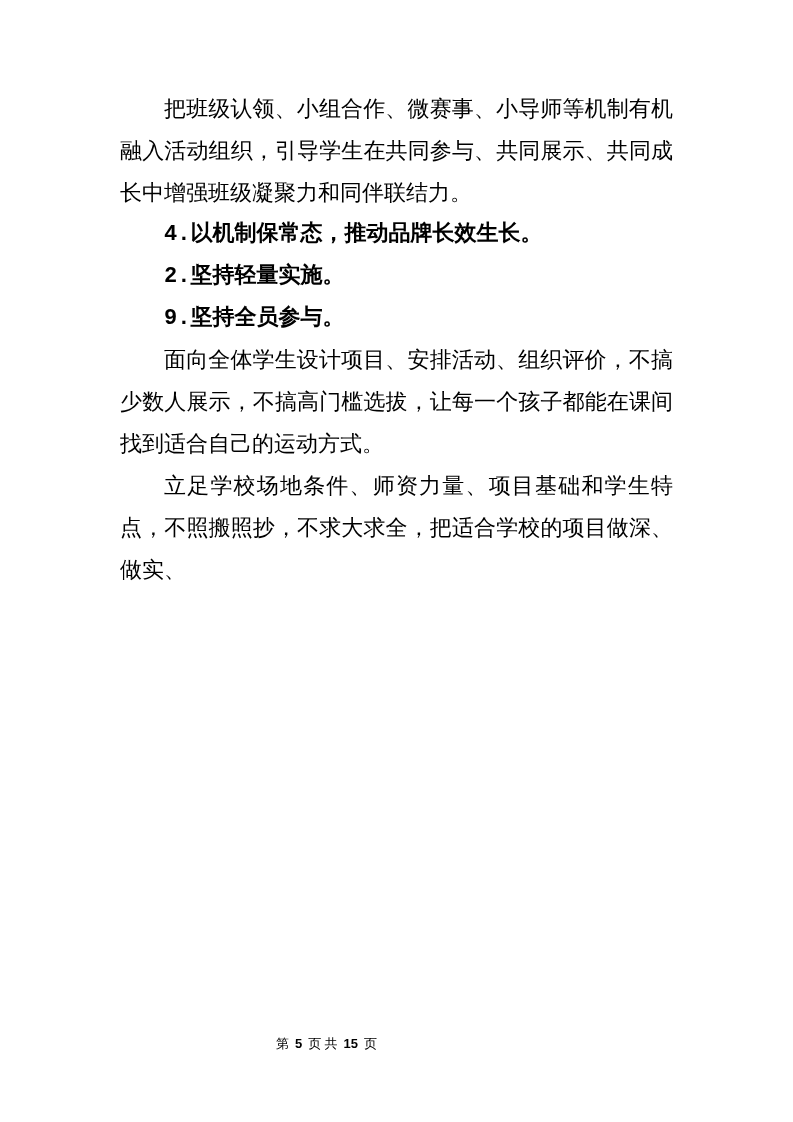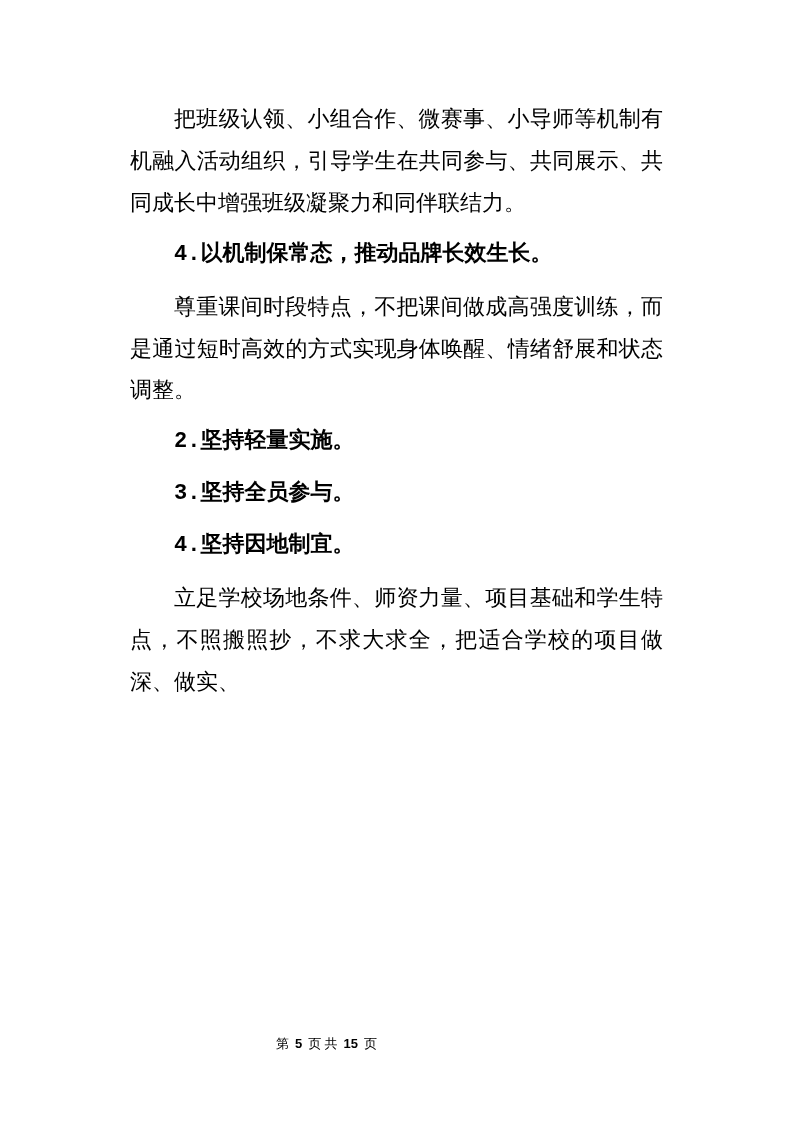--- a/index.html
+++ b/index.html
@@ -20,21 +20,21 @@
     left: 120px;
     top: 88px;
     width: 553px;
     font-size: 22px;
     line-height: 41.9px;
     text-align: justify;
     text-justify: inter-character;
     color: #000000;
   }
   .content p {
-    margin: 10px;
+    margin: 0;
     padding: 0;
     text-indent: 2em;
   }
   p.body-para {
     font-family: "Liberation Serif", "DejaVu Serif", serif;
     font-weight: 400;
   }
   p.num-heading {
     font-family: Liberation Mono, monospace;
     font-weight: 700;
@@ -61,24 +61,23 @@
   }
 </style>
 </head>
 <body>
 
 <div class="page">
 
   <div class="content">
     <p class="body-para">把班级认领、小组合作、微赛事、小导师等机制有机融入活动组织，引导学生在共同参与、共同展示、共同成长中增强班级凝聚力和同伴联结力。</p>
     <p class="num-heading">4.以机制保常态，推动品牌长效生长。</p>
-    <p class="body-para">尊重课间时段特点，不把课间做成高强度训练，而是通过短时高效的方式实现身体唤醒、情绪舒展和状态调整。</p>
     <p class="num-heading">2.坚持轻量实施。</p>
-    <p class="num-heading">3.坚持全员参与。</p>
-    <p class="num-heading">4.坚持因地制宜。</p>
+    <p class="num-heading">9.坚持全员参与。</p>
+    <p class="body-para">面向全体学生设计项目、安排活动、组织评价，不搞少数人展示，不搞高门槛选拔，让每一个孩子都能在课间找到适合自己的运动方式。</p>
     <p class="body-para">立足学校场地条件、师资力量、项目基础和学生特点，不照搬照抄，不求大求全，把适合学校的项目做深、做实、</p>
   </div>
 
   <div class="footer">
     <span>第</span><span class="pagenum">5</span><span>页 共</span><span class="pagenum">15</span><span>页</span>
   </div>
 
 </div>
 
 </body></html>

